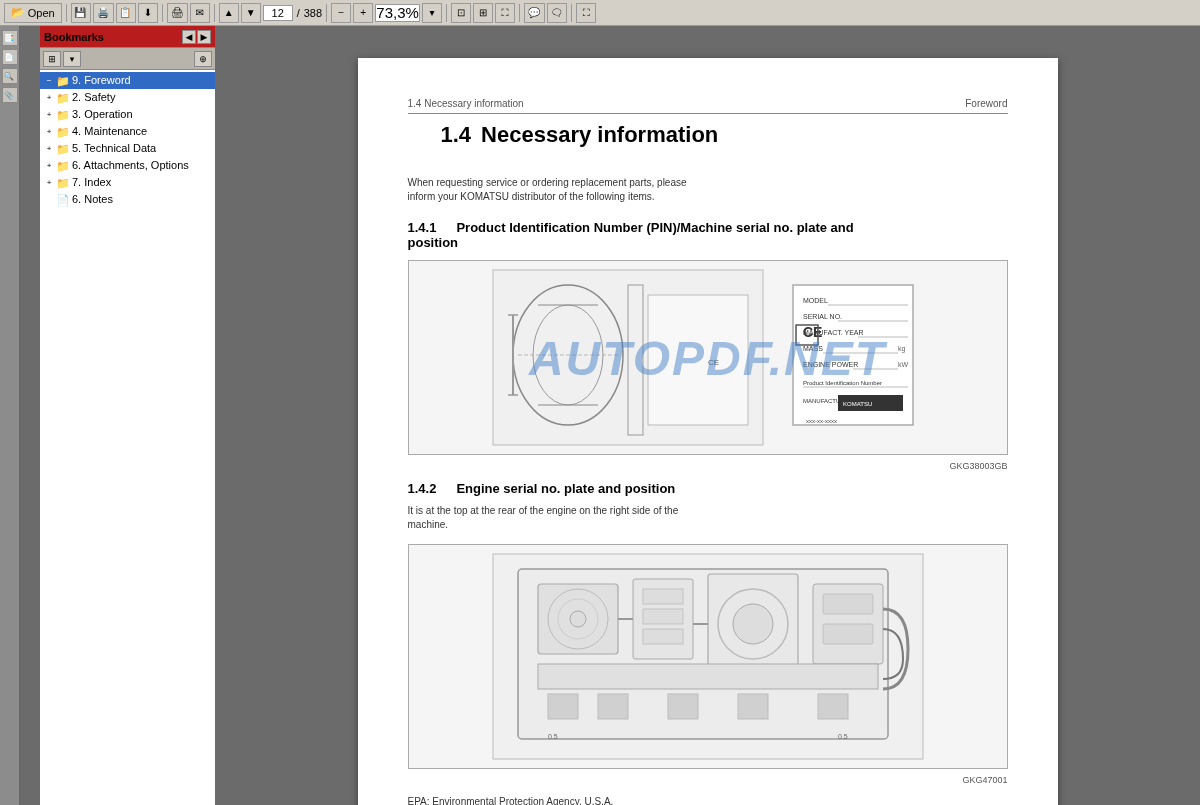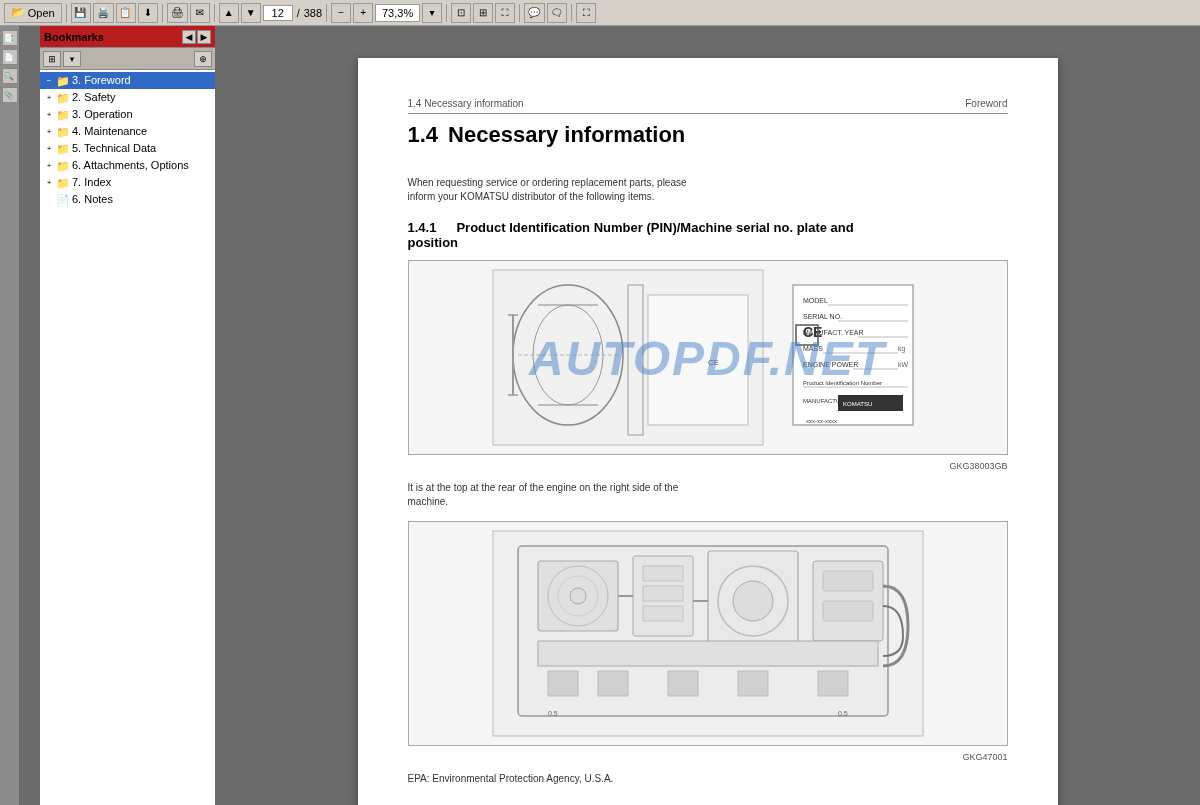--- a/index.html
+++ b/index.html
@@ -40,21 +40,21 @@
     .tb-open {
       display: flex; align-items: center; gap: 3px;
       background: #d4d0c8; border: 1px solid #999;
       padding: 1px 6px; font-size: 11px; cursor: pointer; height: 20px;
     }
     .page-input {
       width: 30px; height: 16px; border: 1px solid #999; text-align: center; font-size: 11px; background: white;
     }
     .page-total { font-size: 11px; }
     .zoom-input {
-      width: 45px; height: 18px; border: 1px solid #999; text-align: center; font-size: 11px; background: white;
+      width: 45px; height: 18px; border: 1px solid #999; text-align: center; font-size: 15px; background: white;
     }
 
     
     #main {
       display: flex;
       flex: 1;
       overflow: hidden;
     }
     .tab-icon {
       width: 16px;
@@ -177,21 +177,21 @@
       padding-bottom: 4px;
     }
 
     h1.section-title {
       font-size: 22px;
       font-weight: bold;
       margin-bottom: 10px;
       color: #000;
     }
 
-    .section-number { font-size: 22px; margin-right: 10px; }
+    .section-number { font-size: 22px; margin-right: 10px; margin-left: 33px; }
 
     .intro-text {
       font-size: 10px;
       color: #333;
       margin-bottom: 16px;
       line-height: 1.4;
     }
 
     h2.subsection-title {
       font-size: 13px;
@@ -318,21 +318,21 @@
       <button class="stb-btn">⊞</button>
       <button class="stb-btn">▾</button>
       <div style="flex:1"></div>
       <button class="stb-btn">⊕</button>
     </div>
     <div id="tree">
 
     <div class="tree-item selected">
           <span class="tree-expander">−</span>
           <span class="tree-icon" style="font-size: 11px;">📁</span>
-          <span class="tree-label" style="color: white;">3. Foreword</span>
+          <span class="tree-label" style="color: white;">9. Foreword</span>
         </div>
         <div class="tree-item">
           <span class="tree-expander">+</span>
           <span class="tree-icon" style="font-size: 11px;">📁</span>
           <span class="tree-label">2. Safety</span>
         </div>
         <div class="tree-item">
           <span class="tree-expander">+</span>
           <span class="tree-icon" style="font-size: 11px;">📁</span>
           <span class="tree-label">3. Operation</span>
@@ -424,20 +424,23 @@
           <line x1="315" y1="122" x2="420" y2="122" stroke="#aaa" stroke-width="0.8"></line>
           <text x="315" y="138" font-size="6" fill="#333">MANUFACTURER</text>
           <rect x="350" y="130" width="65" height="16" fill="#333" stroke="none"></rect>
           <text x="355" y="141" font-size="6" fill="white">KOMATSU</text>
           <text x="318" y="158" font-size="6" fill="#444">xxx-xx-xxxx</text>
         </svg>
         <div class="watermark">AUTOPDF.NET</div>
       </div>
       <div class="diagram-label">GKG38003GB</div>
 
+      <h2 class="subsection-title">
+        <span class="subsection-number">1.4.2</span><span>Engine serial no. plate and position</span>
+      </h2>
 
       <p class="body-text" style="white-space:pre-line;">It is at the top at the rear of the engine on the right side of the
 machine.</p>
 
       <div class="diagram-box" style="height:225px;">
         <svg width="440" height="215" viewBox="0 0 440 215">
           <rect x="5" y="5" width="430" height="205" fill="#f0f0f0" stroke="#bbb" stroke-width="1"></rect>
 
           <rect x="30" y="20" width="370" height="170" fill="#ececec" stroke="#999" stroke-width="1.5" rx="4"></rect>
 

